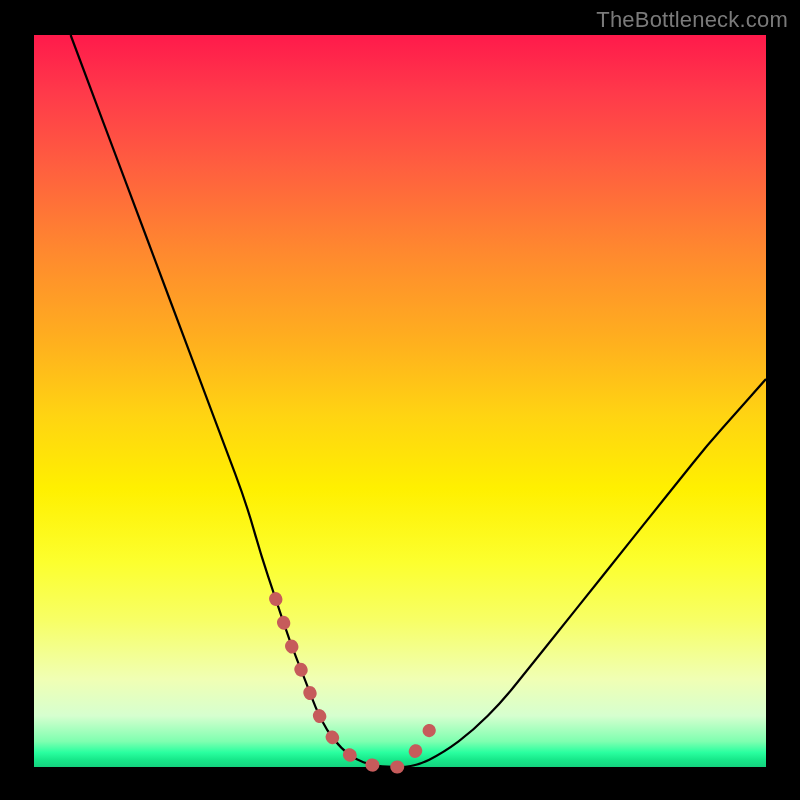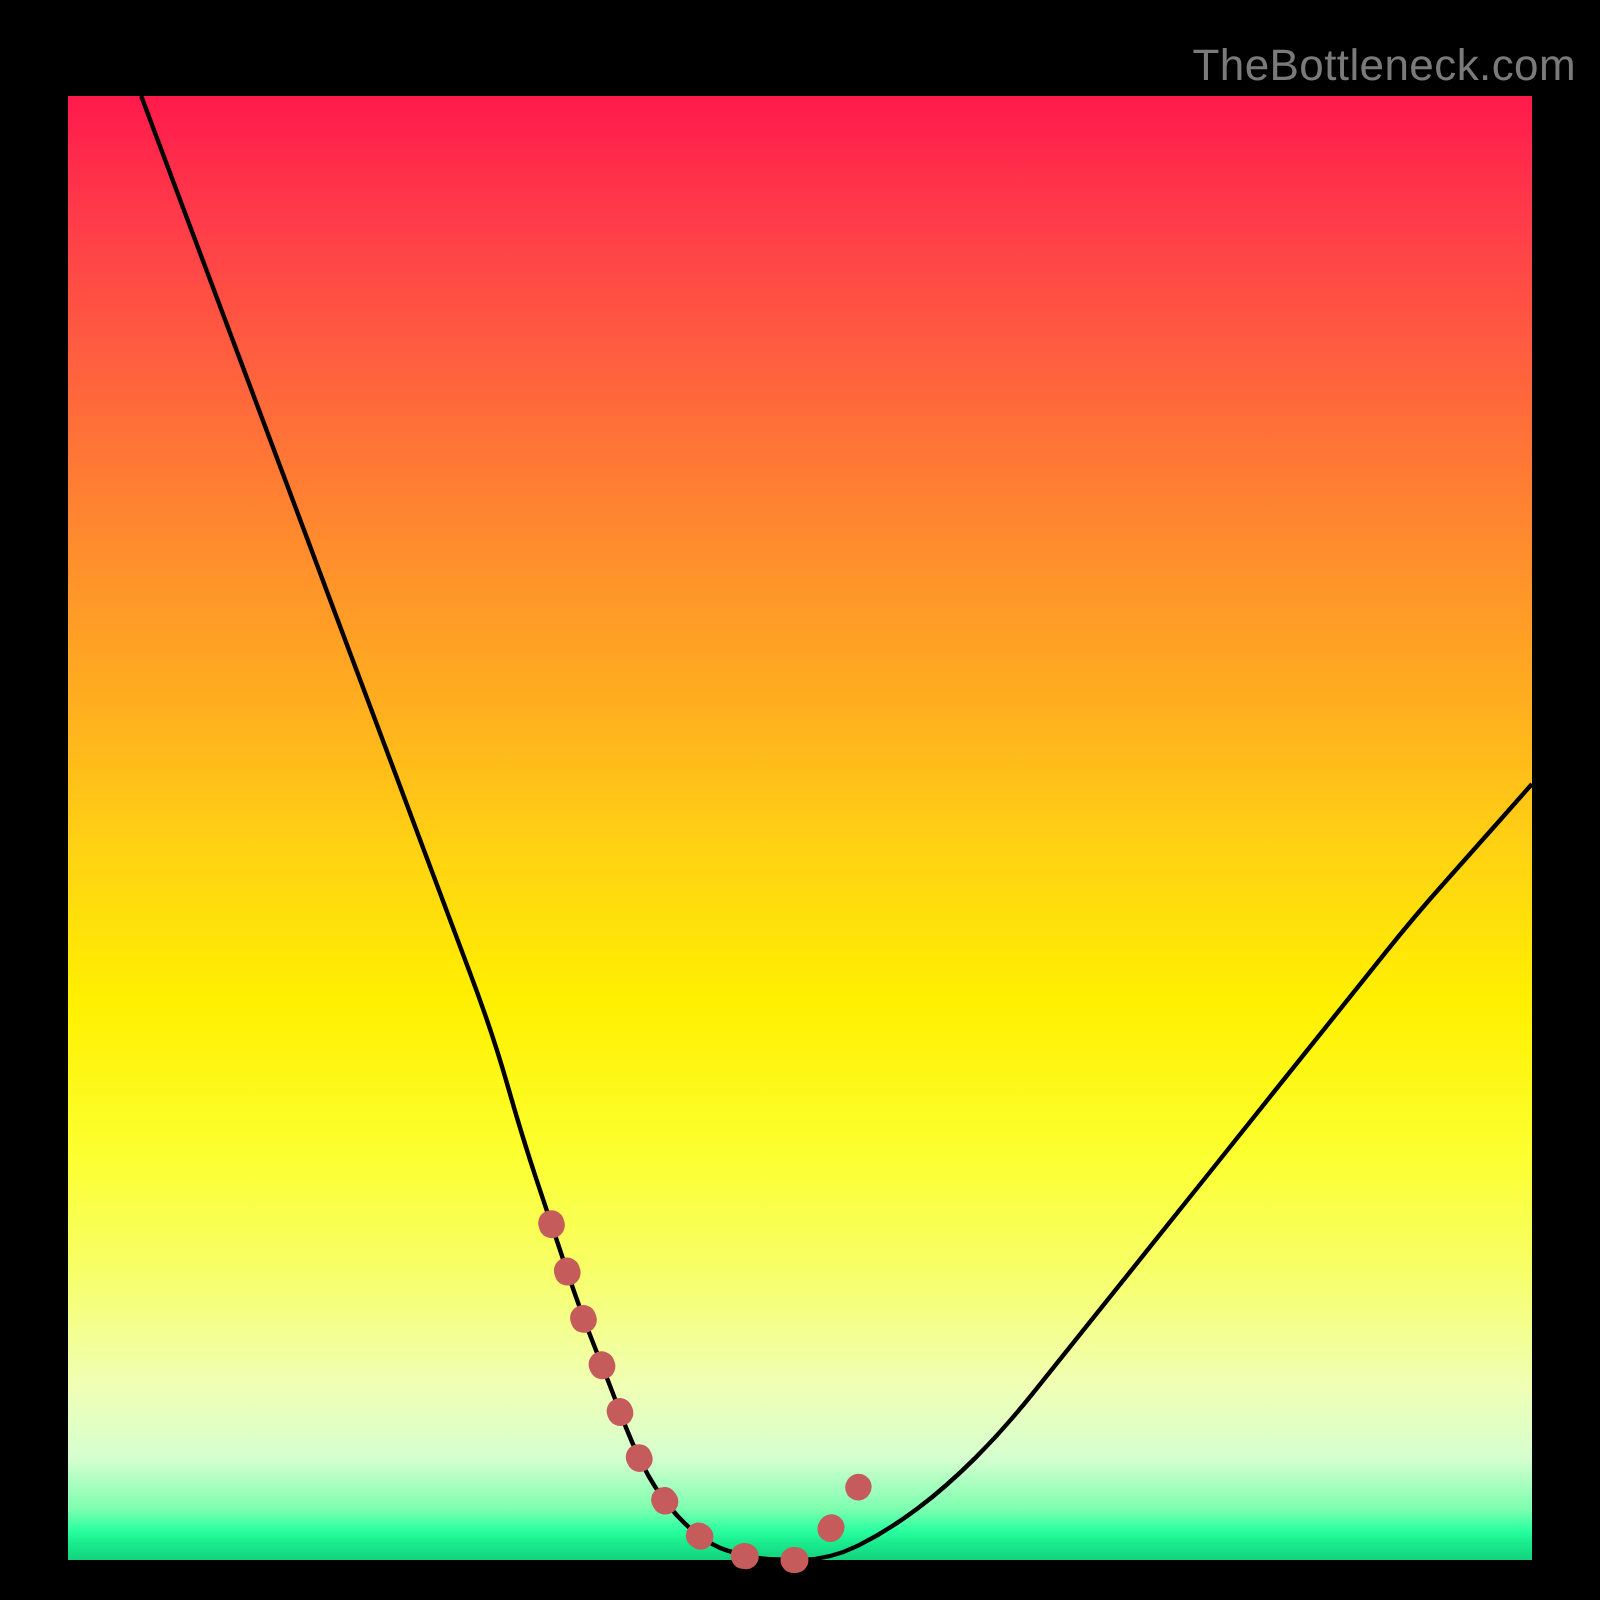--- a/index.html
+++ b/index.html
@@ -6,21 +6,21 @@
     margin: 0;
     padding: 0;
     width: 800px;
     height: 800px;
     background: #000;
     overflow: hidden;
     font-family: Arial, Helvetica, sans-serif;
   }
   .frame {
     position: absolute;
-    left: 0; top: 14px;
+    left: 0; top: 1px;
     width: 800px; height: 676px;
     background: #000;
   }
   .plot {
     position: absolute;
     left: 34px;
     top: 34px;
     width: 732px;
     height: 732px;
     background: linear-gradient(to bottom,

